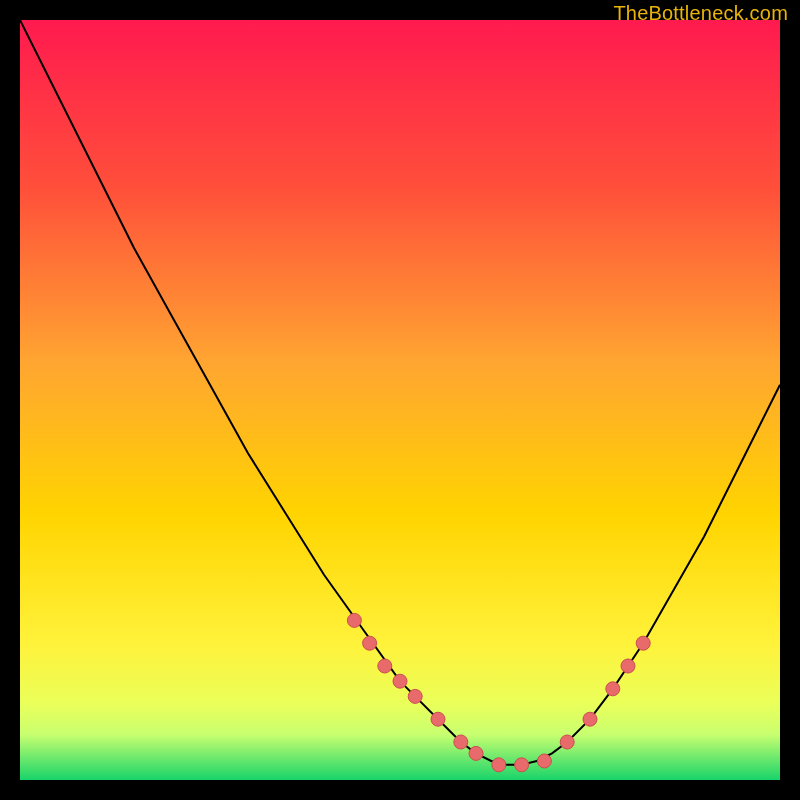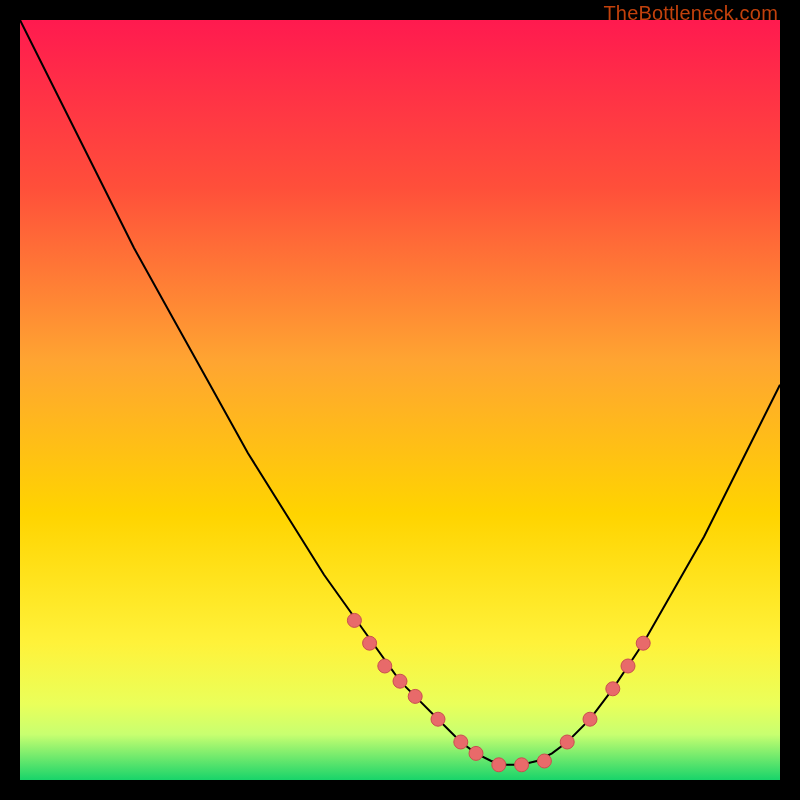--- a/index.html
+++ b/index.html
@@ -21,25 +21,25 @@
   .plot {
     position: absolute;
     left: 0;
     top: 0;
     width: 760px;
     height: 760px;
   }
   .watermark {
     position: absolute;
     top: 2px;
-    right: 22px;
+    right: 12px;
     font-family: Arial, Helvetica, sans-serif;
     font-size: 20px;
     font-weight: 500;
-    color: #c2410c;
+    color: #eab308;
     letter-spacing: 0.2px;
   }
 </style>
 </head>
 <body>
 
 <div class="frame">
   <svg class="plot" viewBox="0 0 760 760" preserveAspectRatio="none">
     <defs>
       <linearGradient id="bg-grad" x1="0" y1="0" x2="0" y2="1">

